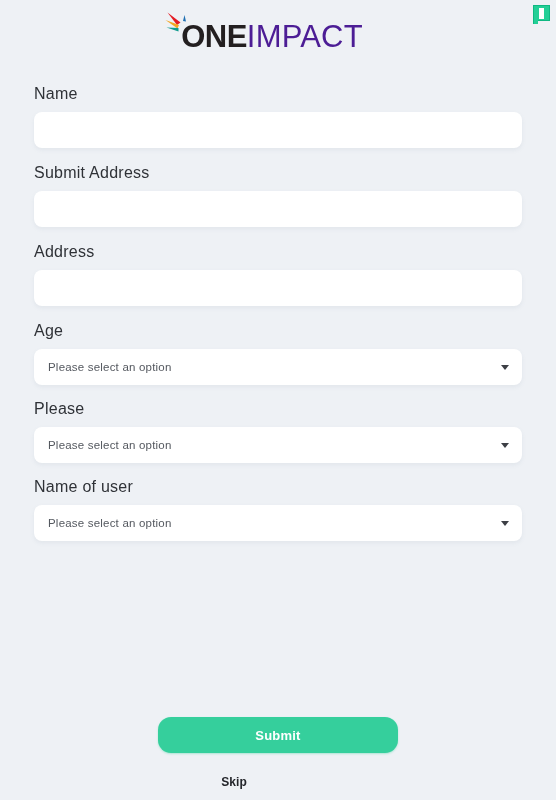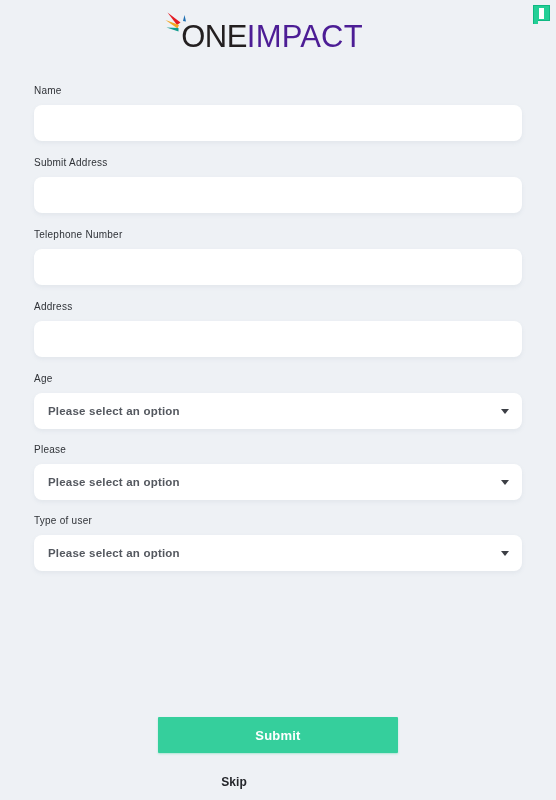--- a/index.html
+++ b/index.html
@@ -74,59 +74,58 @@
     height: 30px;
   }
   .logo-text {
     font-size: 31px;
     letter-spacing: -0.2px;
     line-height: 1;
     white-space: nowrap;
     color: #231f20;
   }
   .logo-text .one {
-    font-weight: 400;
+    font-weight: 700;
     letter-spacing: -0.5px;
   }
   .logo-text .impact {
     font-weight: 300;
     color: #4c1d95;
     letter-spacing: 0.2px;
   }
 
   
   .form {
     position: absolute;
     top: 85px;
     left: 34px;
     width: 488px;
   }
   .field { margin-bottom: 16px; }
   .field-label {
-    font-size: 10px;
+    font-size: 16px;
     color: #2f3237;
     letter-spacing: 0.25px;
     margin-bottom: 9px;
     display: block;
   }
   .control {
     width: 100%;
     height: 36px;
     background: #ffffff;
     border: none;
     border-radius: 8px;
     box-shadow: 0 2px 4px rgba(120,135,155,0.10);
     font-family: "Liberation Sans", sans-serif;
     font-size: 11.5px;
     color: #2f3237;
     padding: 0 14px;
     display: flex;
     align-items: center;
     outline: none;
-    font-weight: bold;
   }
   .field.text .control { height: 36px; }
   .field.select { margin-bottom: 13px; margin-top: 15px; }
   .select-box {
     position: relative;
     width: 100%;
   }
   .select-box .control {
     justify-content: flex-start;
     padding-right: 34px;
@@ -152,21 +151,21 @@
 
   
   .submit-btn {
     position: absolute;
     left: 158px;
     top: 717px;
     width: 240px;
     height: 36px;
     background: #35cf9c;
     border: none;
-    border-radius: 1px;
+    border-radius: 13px;
     color: #ffffff;
     font-family: "Liberation Sans", sans-serif;
     font-size: 13px;
     font-weight: 700;
     letter-spacing: 0.2px;
     cursor: pointer;
     box-shadow: 0 1px 2px rgba(53,207,156,0.35);
   }
   .skip-link {
     position: absolute;
@@ -207,24 +206,20 @@
   <div class="field text">
     <label class="field-label">Name</label>
     <input class="control" type="text" placeholder="" style="">
   </div>
 
   <div class="field text">
     <label class="field-label">Submit Address</label>
     <input class="control" type="text" placeholder="" style="">
   </div>
 
-  <div class="field text">
-    <label class="field-label">Telephone Number</label>
-    <input class="control" type="text" placeholder="" style="">
-  </div>
 
   <div class="field text">
     <label class="field-label">Address</label>
     <input class="control" type="text" placeholder="" style="">
   </div>
 
   <div class="field select">
     <label class="field-label">Age</label>
     <div class="select-box">
       <div class="control">
@@ -238,21 +233,21 @@
     <label class="field-label">Please</label>
     <div class="select-box">
       <div class="control">
         <span class="placeholder">Please select an option</span>
       </div>
       <span class="caret"></span>
     </div>
   </div>
 
   <div class="field select">
-    <label class="field-label">Type of user</label>
+    <label class="field-label">Name of user</label>
     <div class="select-box">
       <div class="control">
         <span class="placeholder">Please select an option</span>
       </div>
       <span class="caret"></span>
     </div>
   </div>
 
 </div>
 

